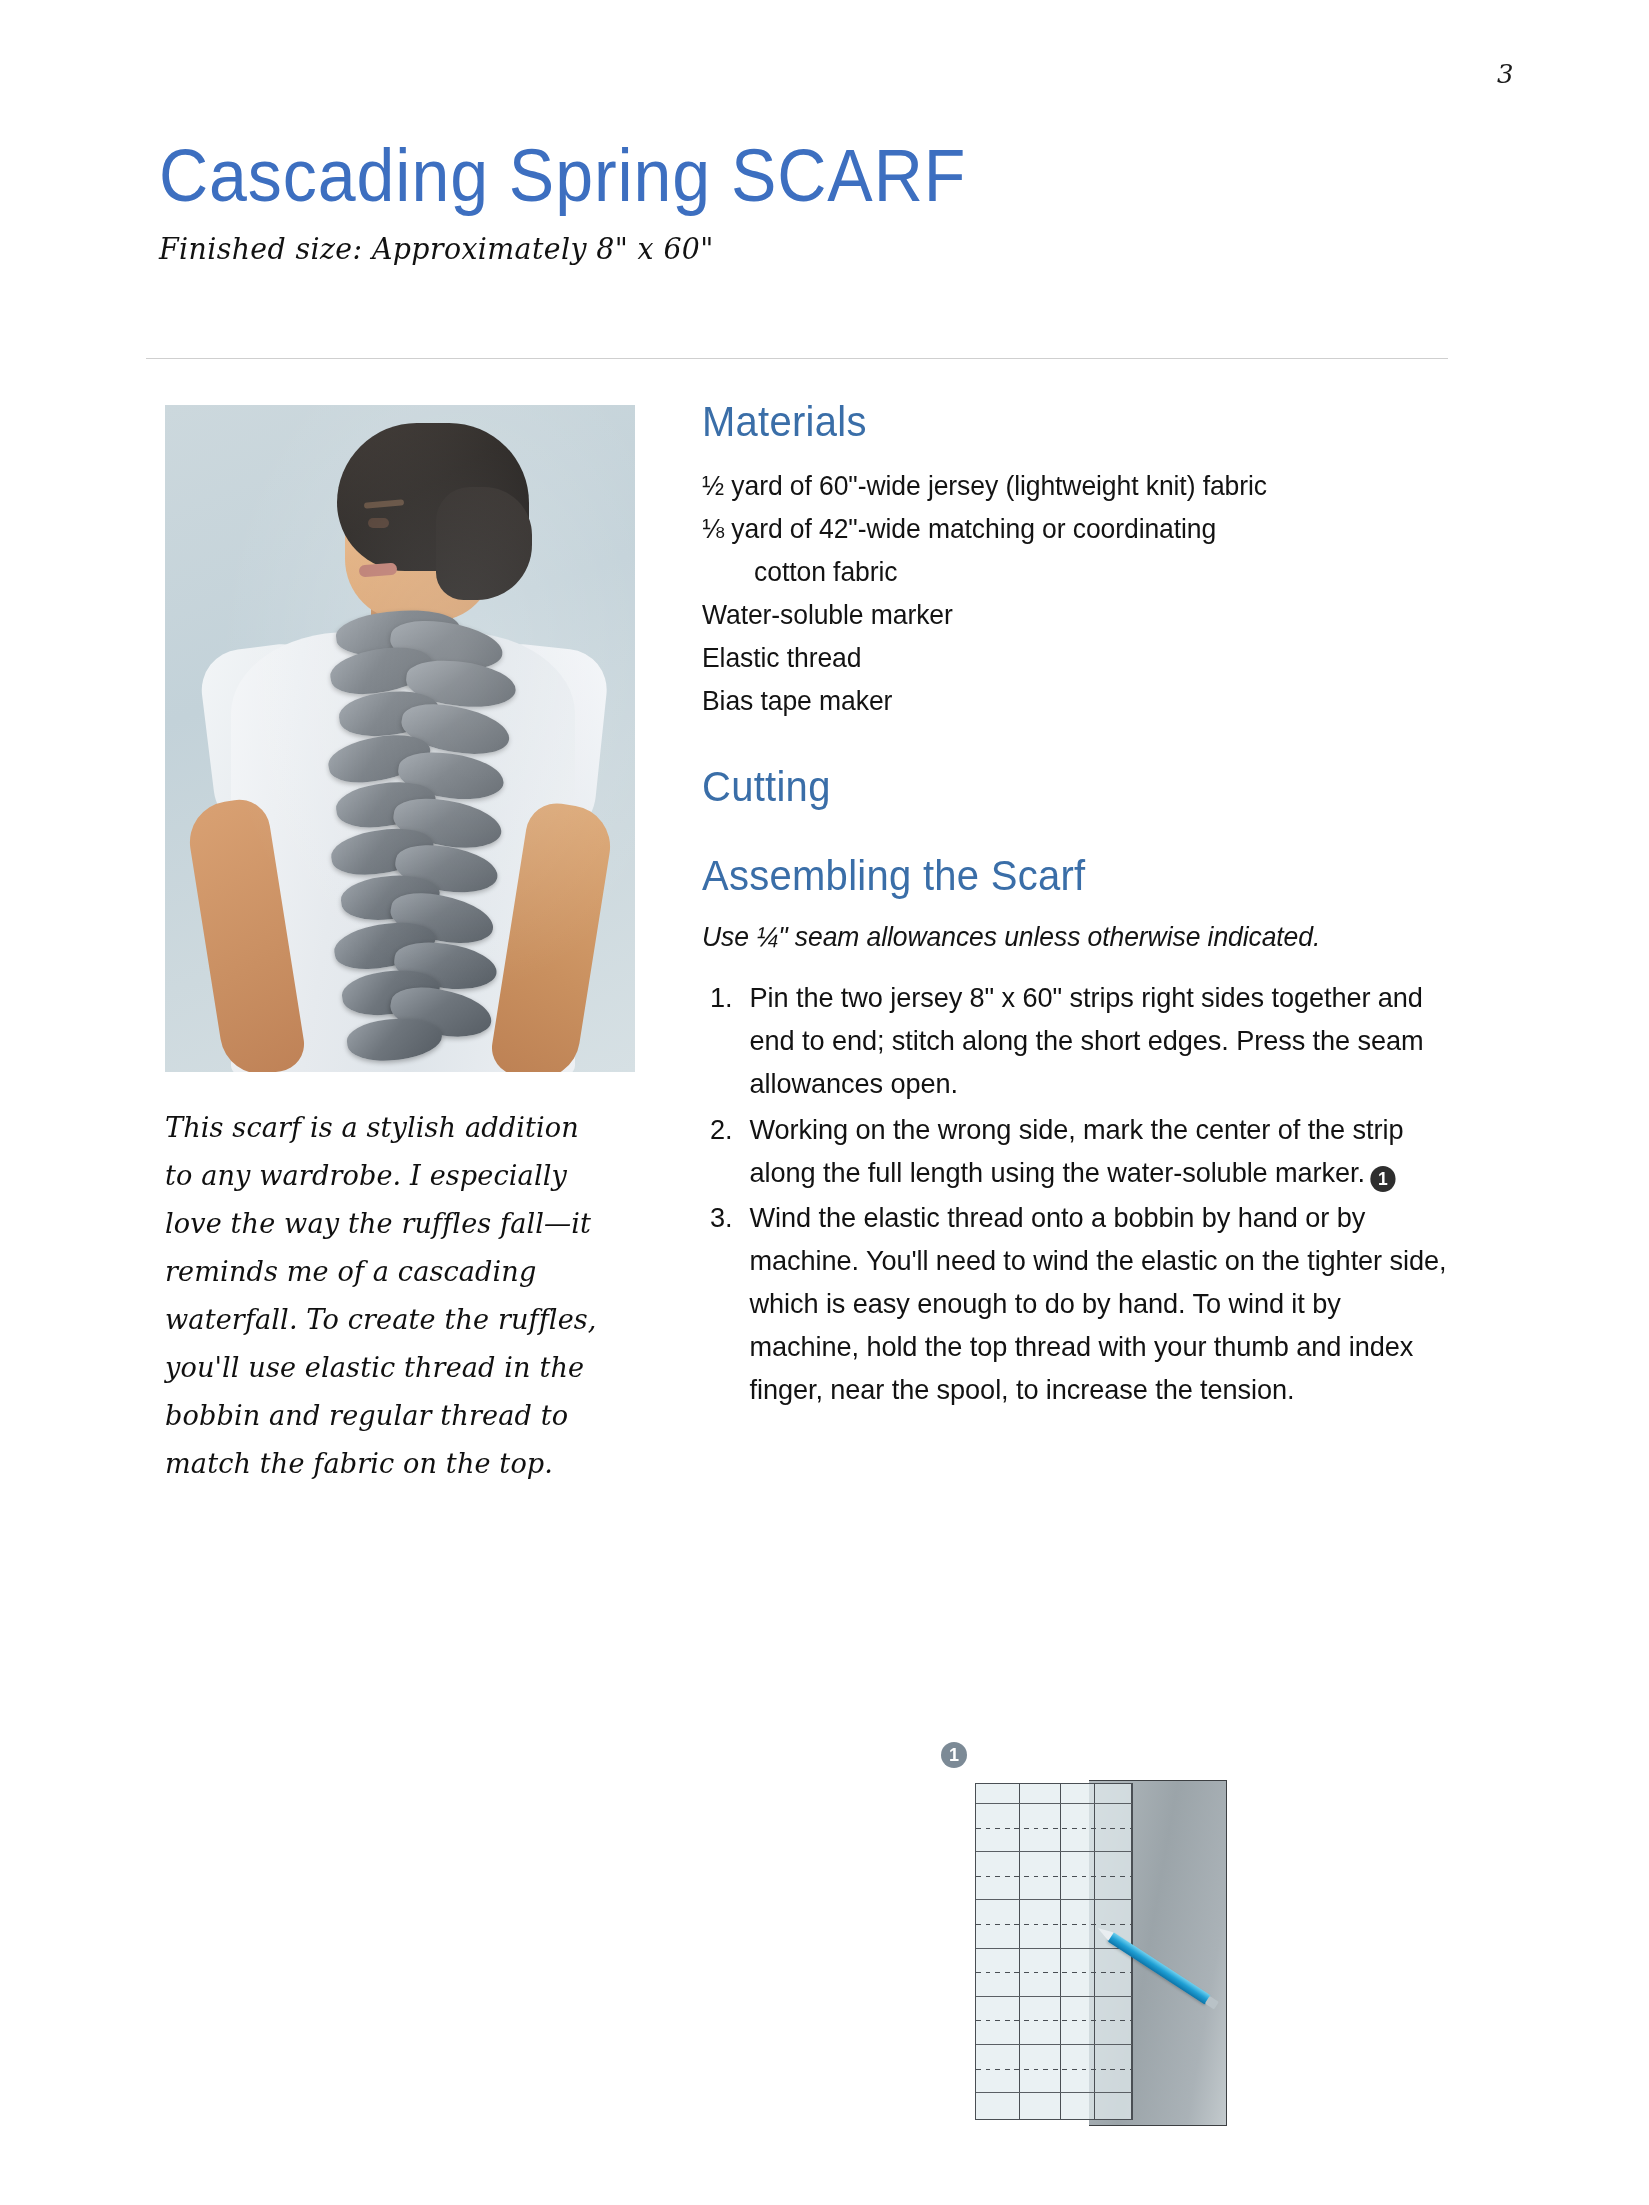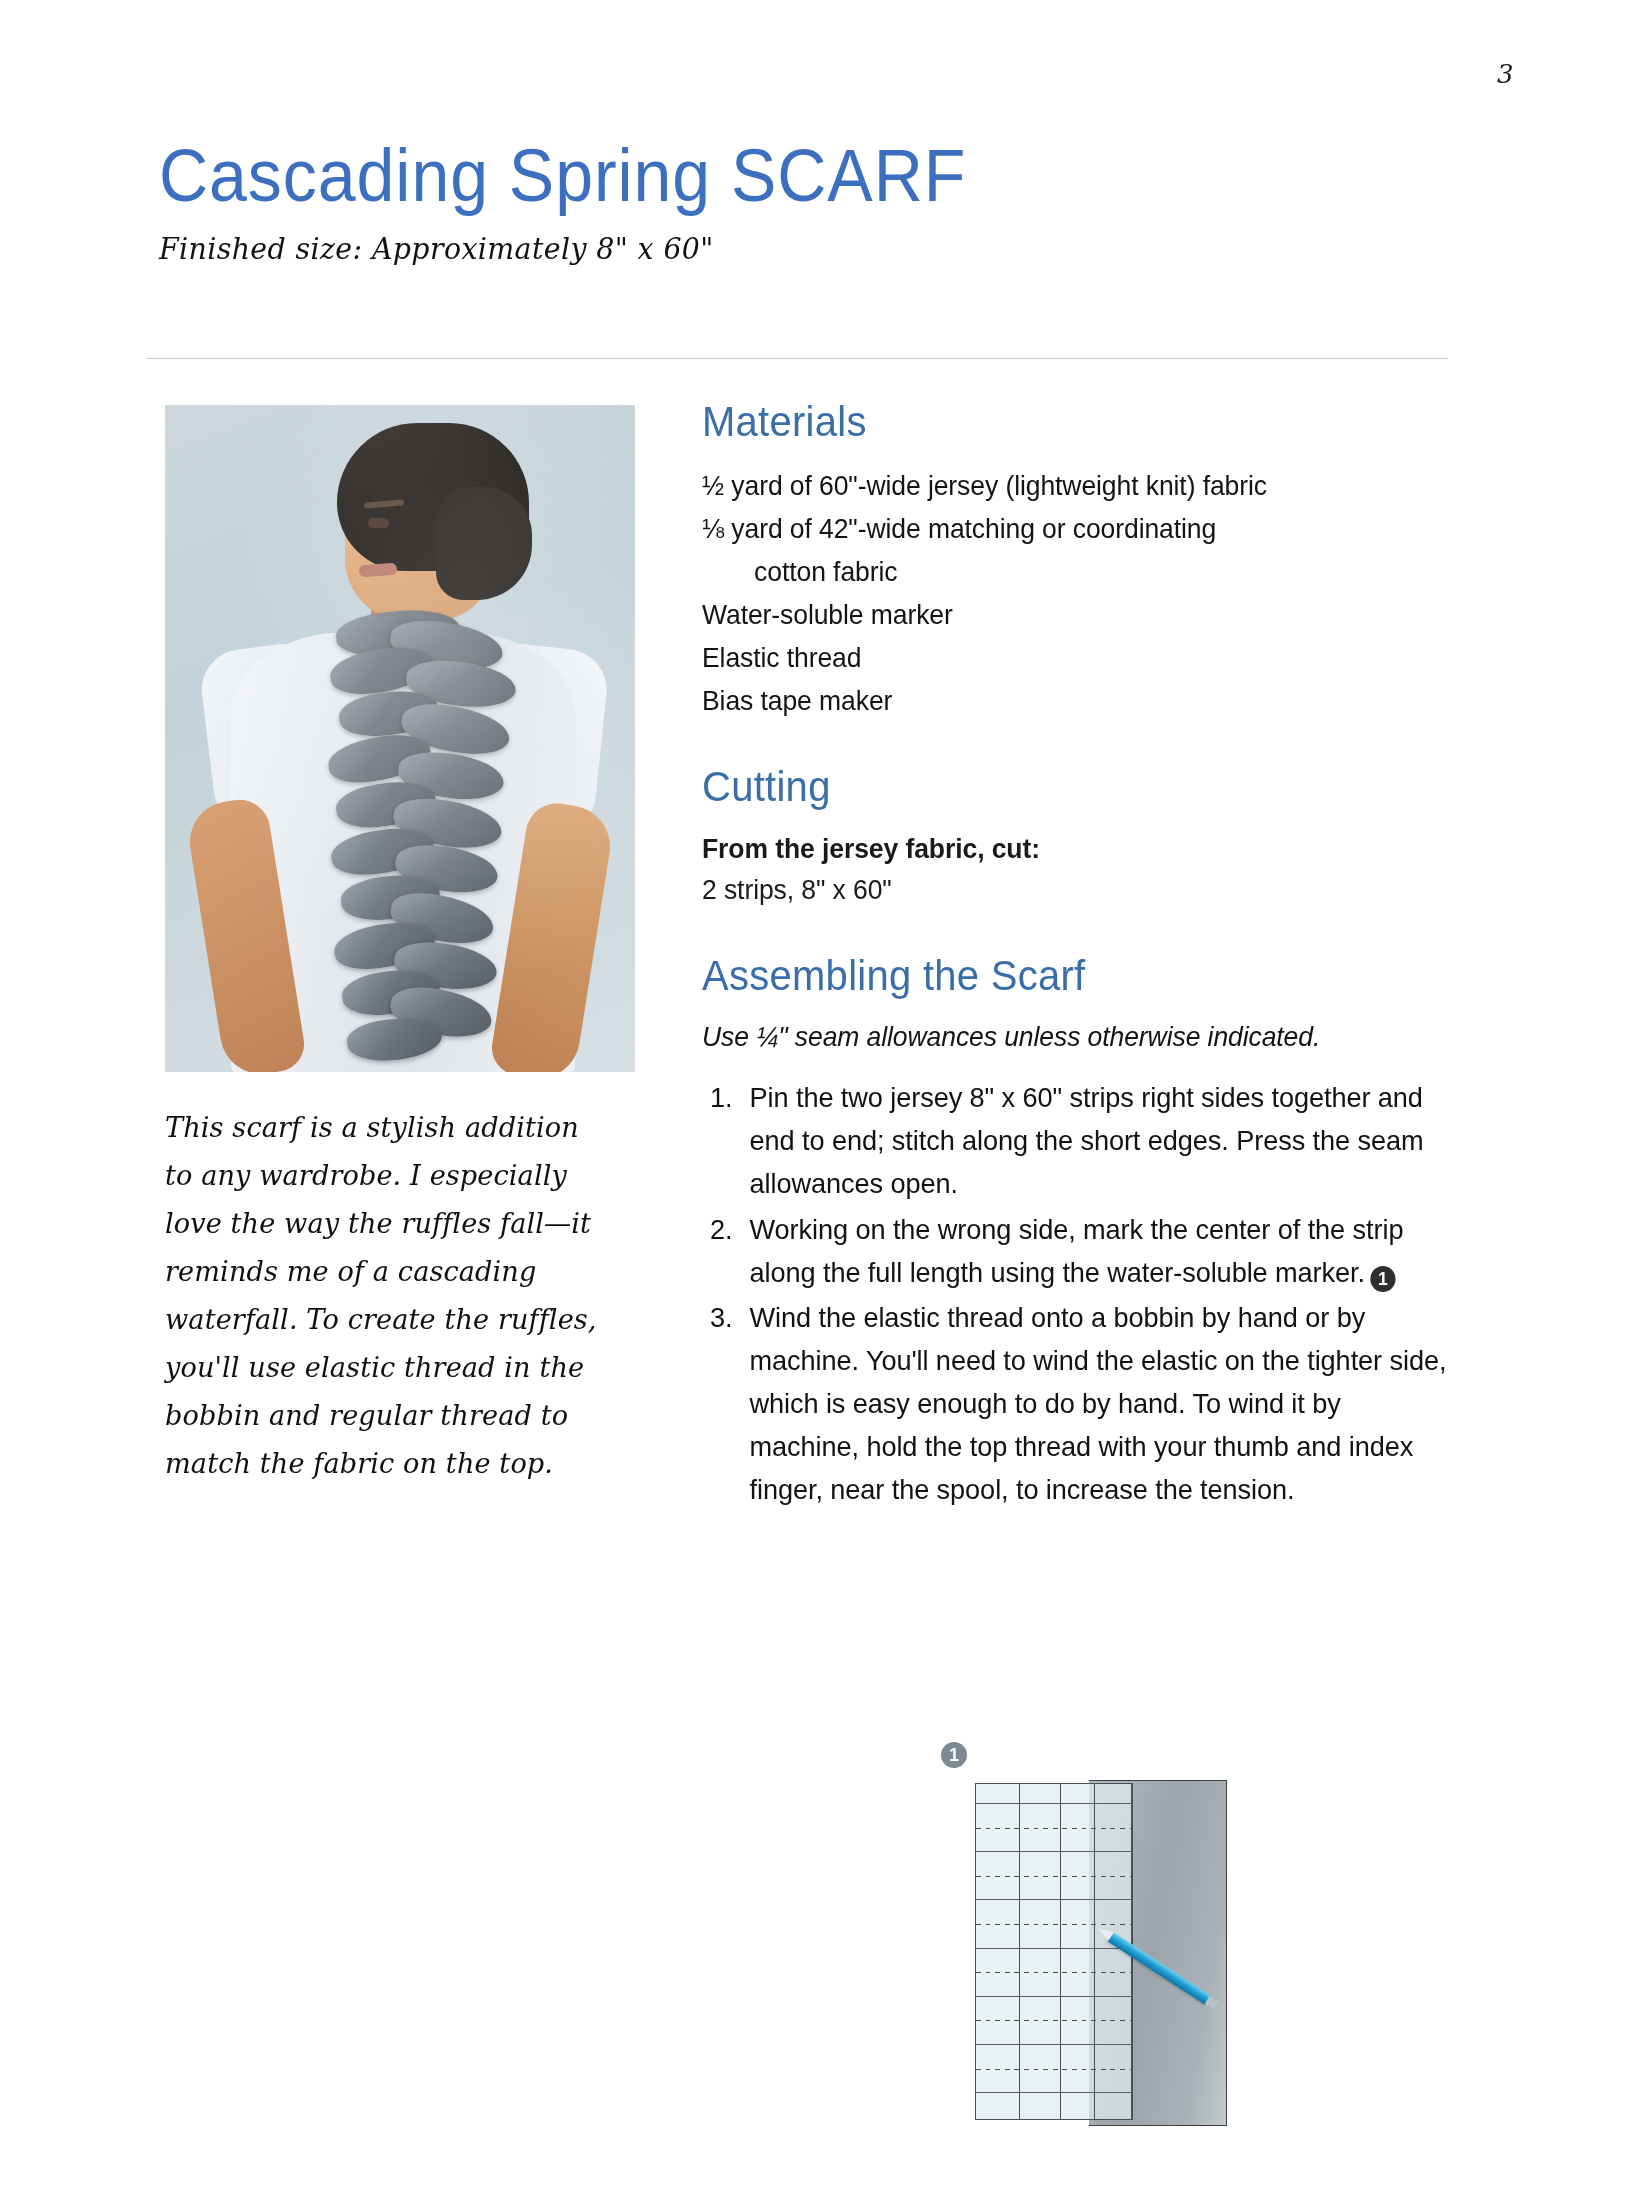--- a/index.html
+++ b/index.html
@@ -498,24 +498,20 @@
   <div class="body-text materials-list">
     <div class="item">½ yard of 60"-wide jersey (lightweight knit) fabric</div>
     <div class="item">⅛ yard of 42"-wide matching or coordinating</div>
     <div class="item indent">cotton fabric</div>
     <div class="item">Water-soluble marker</div>
     <div class="item">Elastic thread</div>
     <div class="item">Bias tape maker</div>
   </div>
 
   <div class="section-heading heading-cutting">Cutting</div>
-  <div>
-    <div class="cut-label">From the jersey fabric, cut:</div>
-    <div class="cut-value">2 strips, 8" x 60"</div>
-  </div>
 
   <div class="section-heading heading-assembling">Assembling the Scarf</div>
   <div class="seam-note">Use ¼" seam allowances unless otherwise indicated.</div>
 
   <ol class="steps">
     <li>
       <span class="num">1.</span><span>Pin the two jersey 8" x 60" strips right sides together and end to end; stitch along the short edges. Press the seam allowances open.</span>
     </li>
     <li>
       <span class="num">2.</span><span>Working on the wrong side, mark the center of the strip along the full length using the water-soluble marker.</span><span class="ref-badge">1</span>

